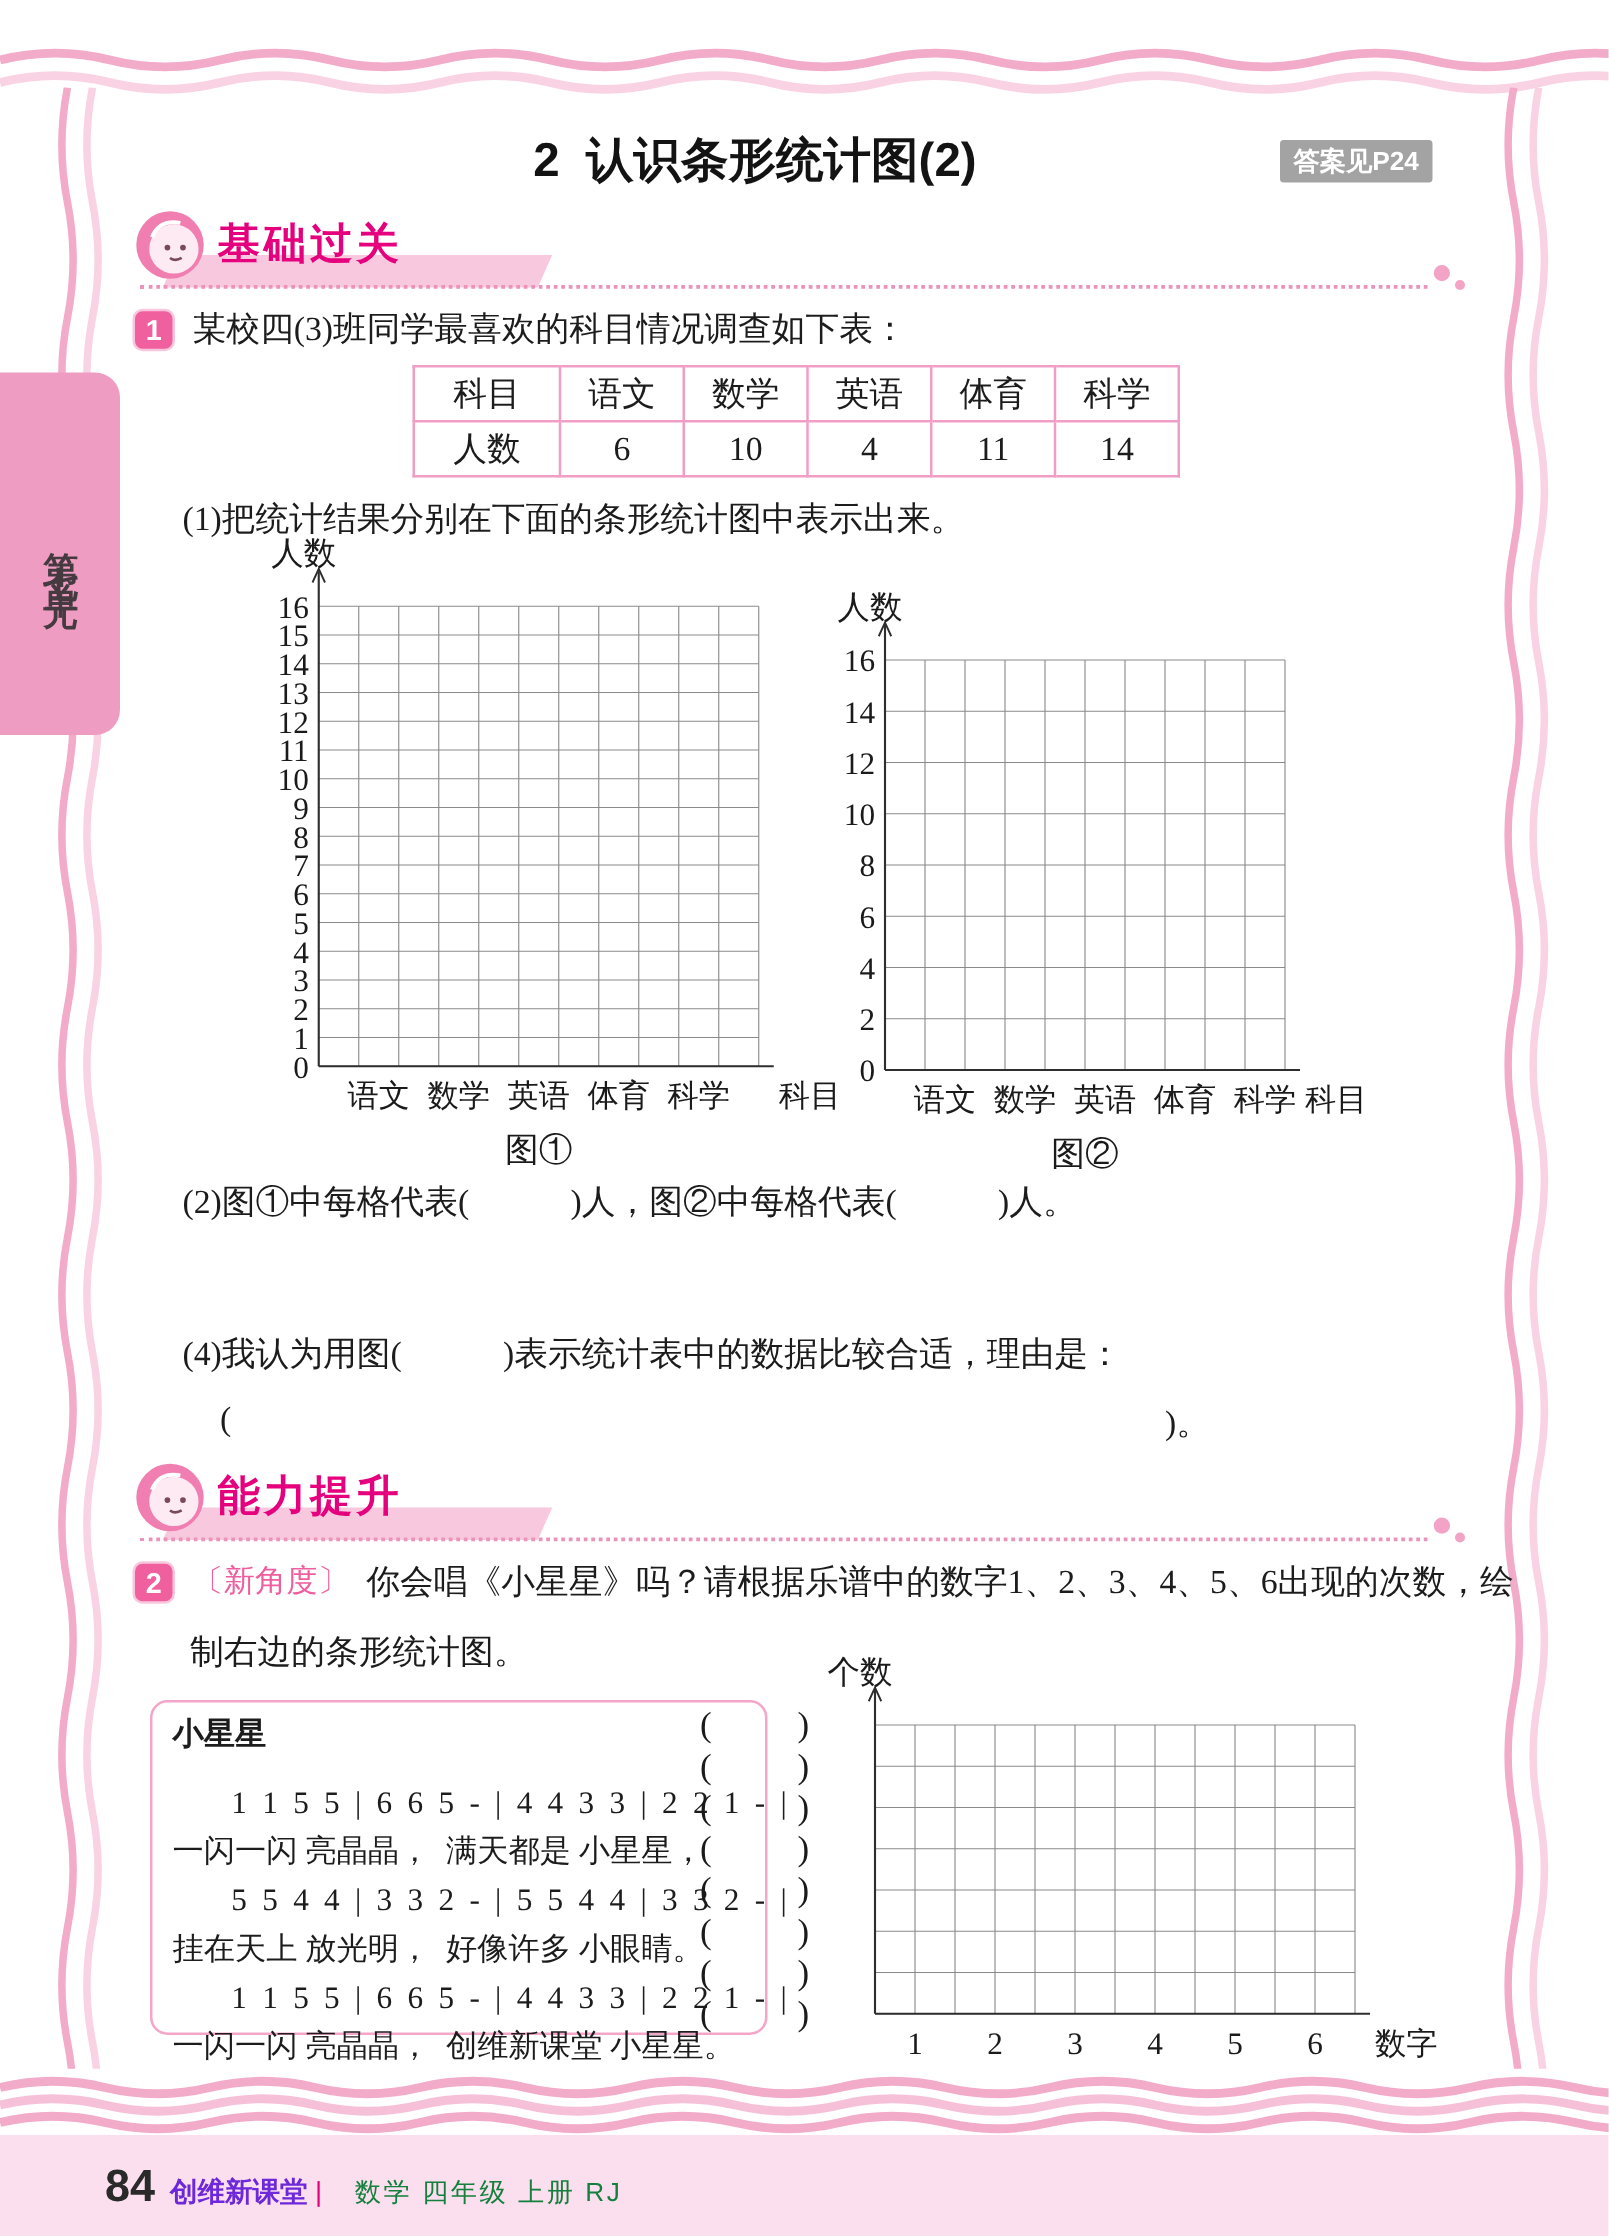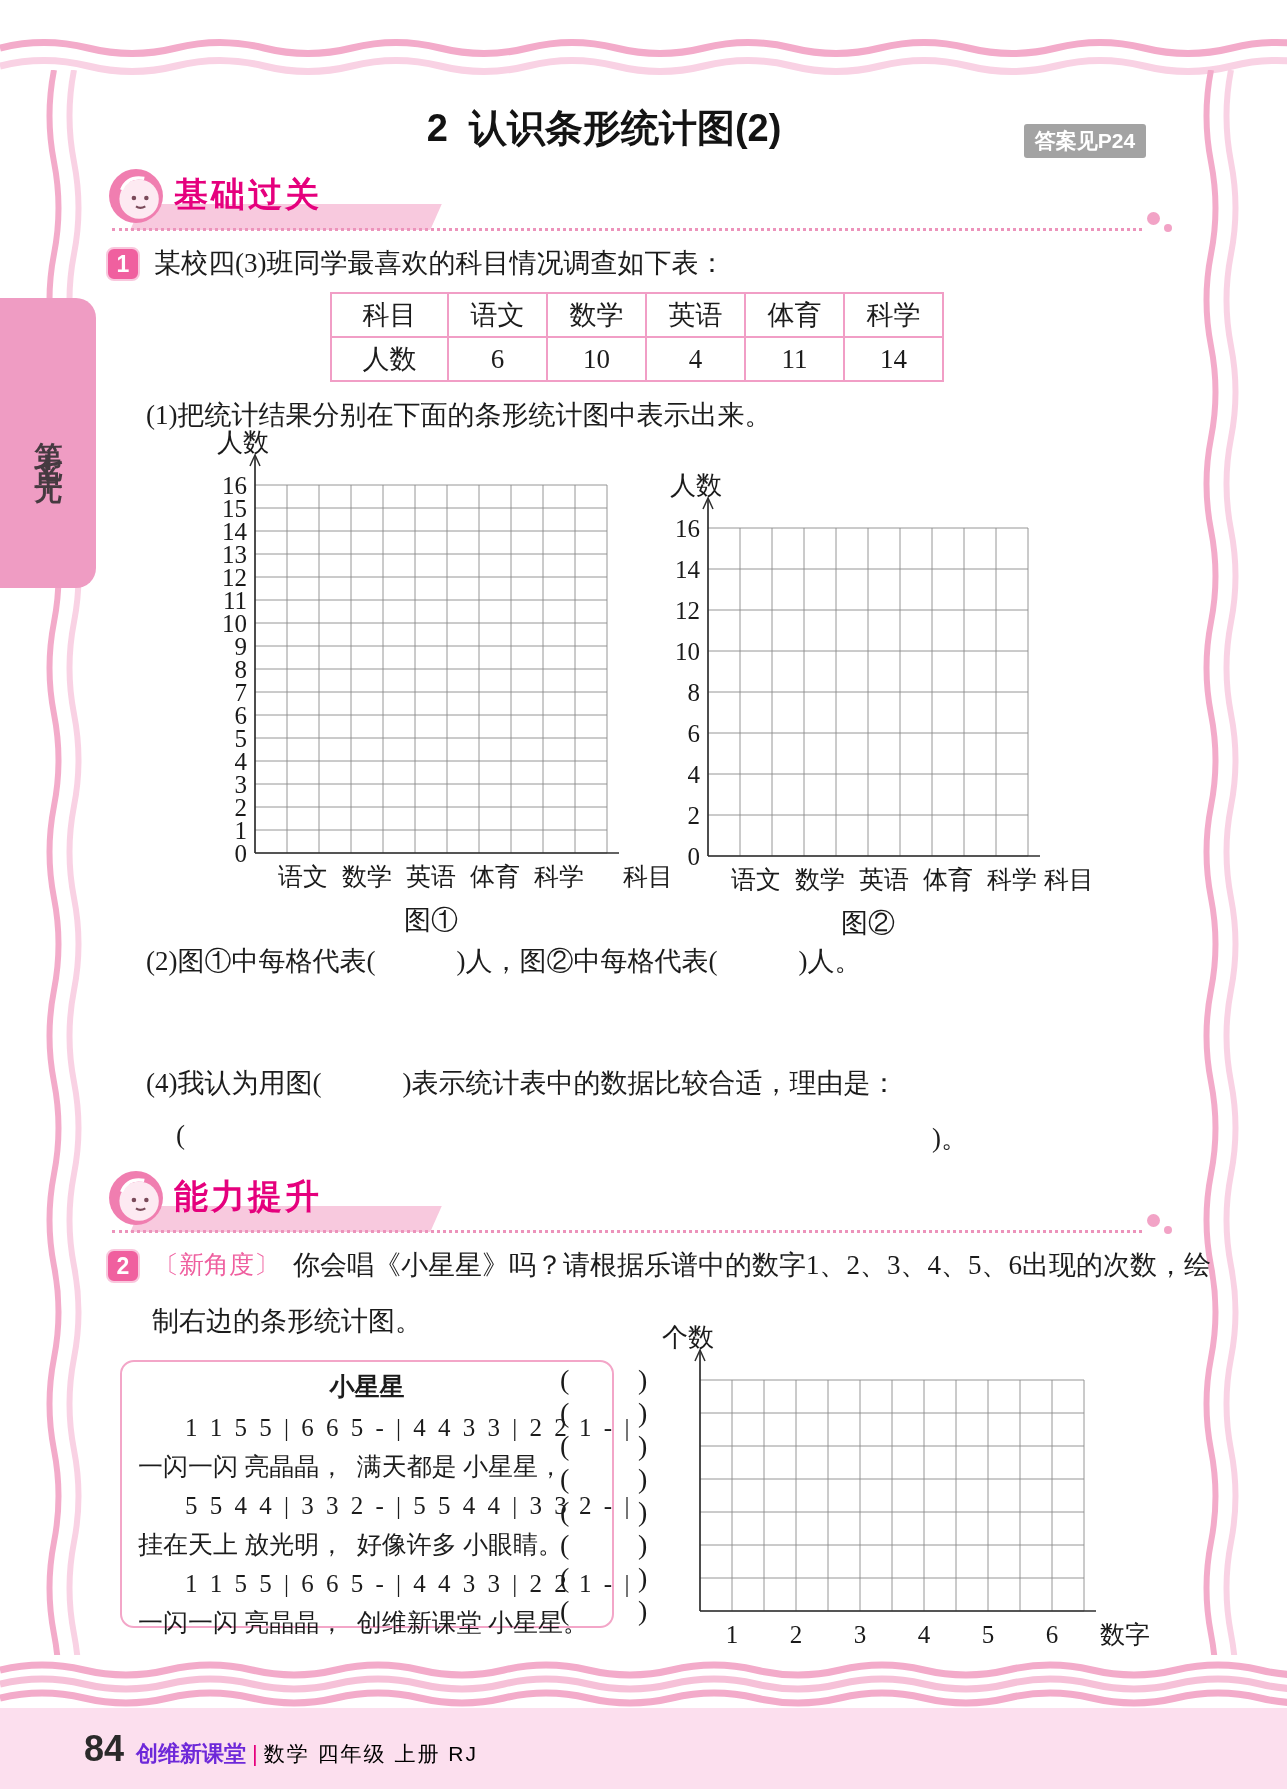--- a/index.html
+++ b/index.html
@@ -5,21 +5,21 @@
   html,body{margin:0;padding:0;}
   .page{position:relative;width:1287px;height:1789px;background:#fff;overflow:hidden;
         font-family:"Liberation Serif","DejaVu Serif",serif;color:#1c1c1c;}
   svg.frame{position:absolute;pointer-events:none;}
   .unit-tab{position:absolute;left:0;top:298px;width:96px;height:290px;background:#ef9cc3;
             border-radius:0 20px 20px 0;display:flex;align-items:center;justify-content:center;z-index:3;}
   .unit-tab span{writing-mode:vertical-rl;font-family:"Liberation Sans","DejaVu Sans",sans-serif;
             font-size:28px;letter-spacing:12px;color:#453a40;font-weight:600;}
   .page-title{position:absolute;top:103px;left:64px;width:1080px;text-align:center;white-space:pre;
             font-family:"Liberation Sans","DejaVu Sans",sans-serif;font-weight:bold;font-size:38px;color:#131313;}
-  .answer-badge{position:absolute;top:124px;left:1024px;width:122px;height:34px;background:#a3a3a3;
+  .answer-badge{position:absolute;top:112px;left:1024px;width:122px;height:34px;background:#a3a3a3;
             color:#fff;font:bold 21px "Liberation Sans","DejaVu Sans",sans-serif;display:flex;
             align-items:center;justify-content:center;border-radius:3px;}
   .section-hdr{position:absolute;left:108px;width:1048px;height:64px;z-index:2;}
   .section-hdr .band{position:absolute;left:28px;top:28px;width:300px;height:26px;background:#f8c9de;
             transform:skewX(-24deg);}
   .section-hdr .mascot{position:absolute;left:0;top:-8px;}
   .section-hdr .sec-title{position:absolute;left:66px;top:-4px;
             font-family:"Liberation Sans","DejaVu Sans",sans-serif;font-weight:bold;font-size:34px;
             color:#e5007d;letter-spacing:3px;}
   .section-hdr .dotline{position:absolute;left:4px;top:52px;width:1030px;border-top:3px dotted #ec93bb;}
@@ -33,33 +33,33 @@
   .q-tag{font-family:"Liberation Serif","DejaVu Serif",serif;font-size:25px;color:#ef5f9f;
             padding-top:2px;white-space:nowrap;}
   .stats-table{position:absolute;left:330px;top:292px;border-collapse:collapse;font-size:27px;text-align:center;}
   .stats-table td{border:2px solid #f19ec6;width:97px;height:42px;padding:0;}
   .stats-table td:first-child{width:115px;}
   .sub-q{position:absolute;left:146px;font-size:27px;white-space:pre-wrap;}
   .blank-line{position:absolute;left:176px;top:1120px;width:792px;display:flex;
             justify-content:space-between;font-size:27px;}
   .song-box{position:absolute;left:120px;top:1360px;width:494px;height:268px;border:2.5px solid #f3a6c8;
             border-radius:14px;padding:8px 16px;box-sizing:border-box;}
-  .song-title{text-align:center;font:bold 25px "Liberation Sans","DejaVu Sans",sans-serif;margin-bottom:5px;}
+  .song-title{font:bold 25px "Liberation Sans","DejaVu Sans",sans-serif;margin-bottom:20px;}
   .song-line{font-size:25px;line-height:39px;white-space:pre;}
   .song-line.notation{letter-spacing:3px;margin-left:47px;}
   .chart{position:absolute;}
   .chart text{font-family:"Liberation Serif","DejaVu Serif",serif;font-size:25px;fill:#1a1a1a;}
   .chart text.axis-title{font-size:26px;}
   .chart text.caption{font-size:27px;}
   .chart text.paren{font-size:28px;}
   .footer{position:absolute;left:84px;top:1728px;display:flex;align-items:baseline;z-index:2;}
   .pagenum{font:bold 36px "Liberation Sans","DejaVu Sans",sans-serif;color:#2a2a2a;}
   .brand{font:bold 22px "Liberation Sans","DejaVu Sans",sans-serif;color:#6d28d9;margin-left:12px;}
   .fdiv{color:#e5007d;font-size:22px;margin:0 6px;font-family:"Liberation Sans",sans-serif;}
-  .meta{font-size:21px;color:#000000;font-family:"Liberation Sans","DejaVu Sans",sans-serif;letter-spacing:2px;}
+  .meta{font-size:21px;color:#15803d;font-family:"Liberation Sans","DejaVu Sans",sans-serif;letter-spacing:2px;margin-left:20px;}
 </style>
 </head>
 <body>
 
 <div class="page">
 
   <svg class="frame" style="top:18px;left:0;" width="1287" height="80">
     <path fill="none" stroke="#f3abca" stroke-width="7" d="M0 30 q 44 -11 88 0 q 44 11 88 0 q 44 -11 88 0 q 44 11 88 0 q 44 -11 88 0 q 44 11 88 0 q 44 -11 88 0 q 44 11 88 0 q 44 -11 88 0 q 44 11 88 0 q 44 -11 88 0 q 44 11 88 0 q 44 -11 88 0 q 44 11 88 0 q 44 -11 88 0"></path>
     <path fill="none" stroke="#f9d2e4" stroke-width="7" d="M0 48 q 44 -11 88 0 q 44 11 88 0 q 44 -11 88 0 q 44 11 88 0 q 44 -11 88 0 q 44 11 88 0 q 44 -11 88 0 q 44 11 88 0 q 44 -11 88 0 q 44 11 88 0 q 44 -11 88 0 q 44 11 88 0 q 44 -11 88 0 q 44 11 88 0 q 44 -11 88 0"></path>
   </svg>

